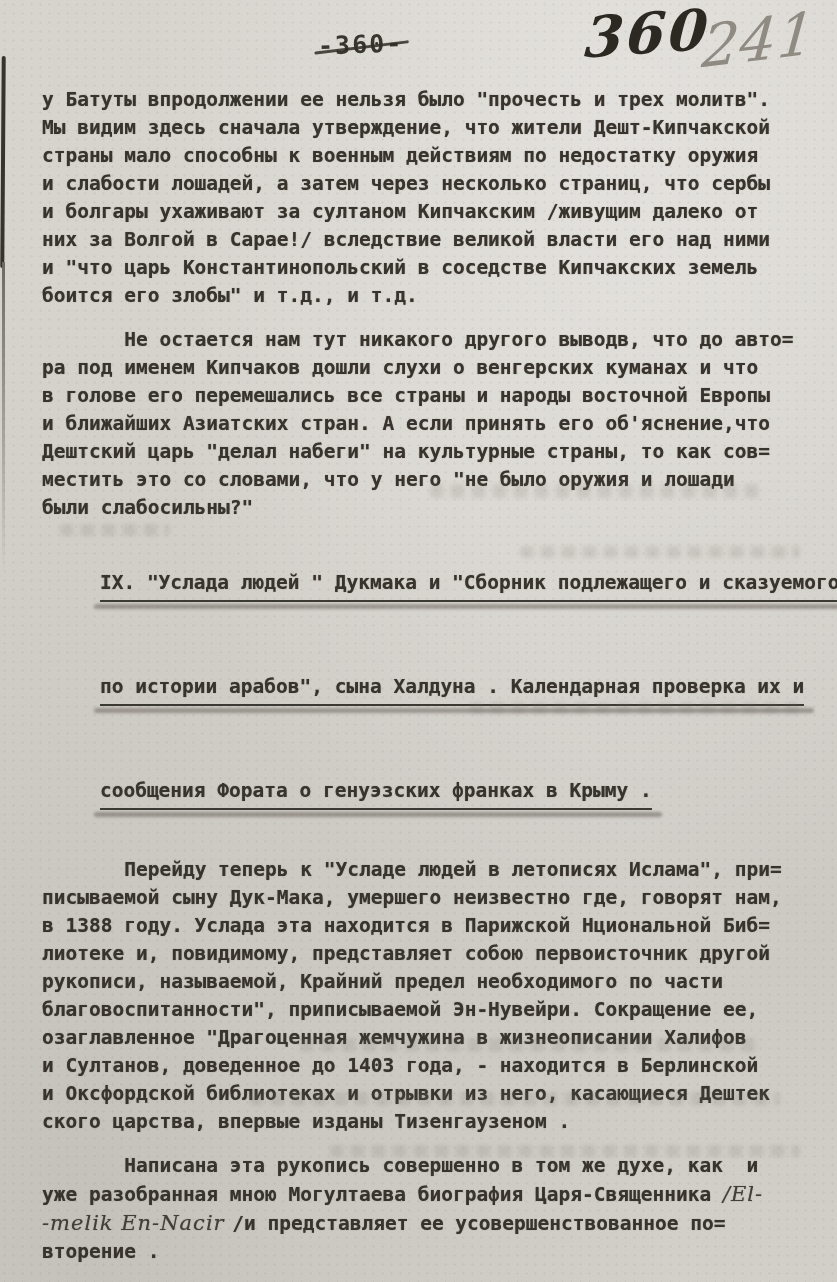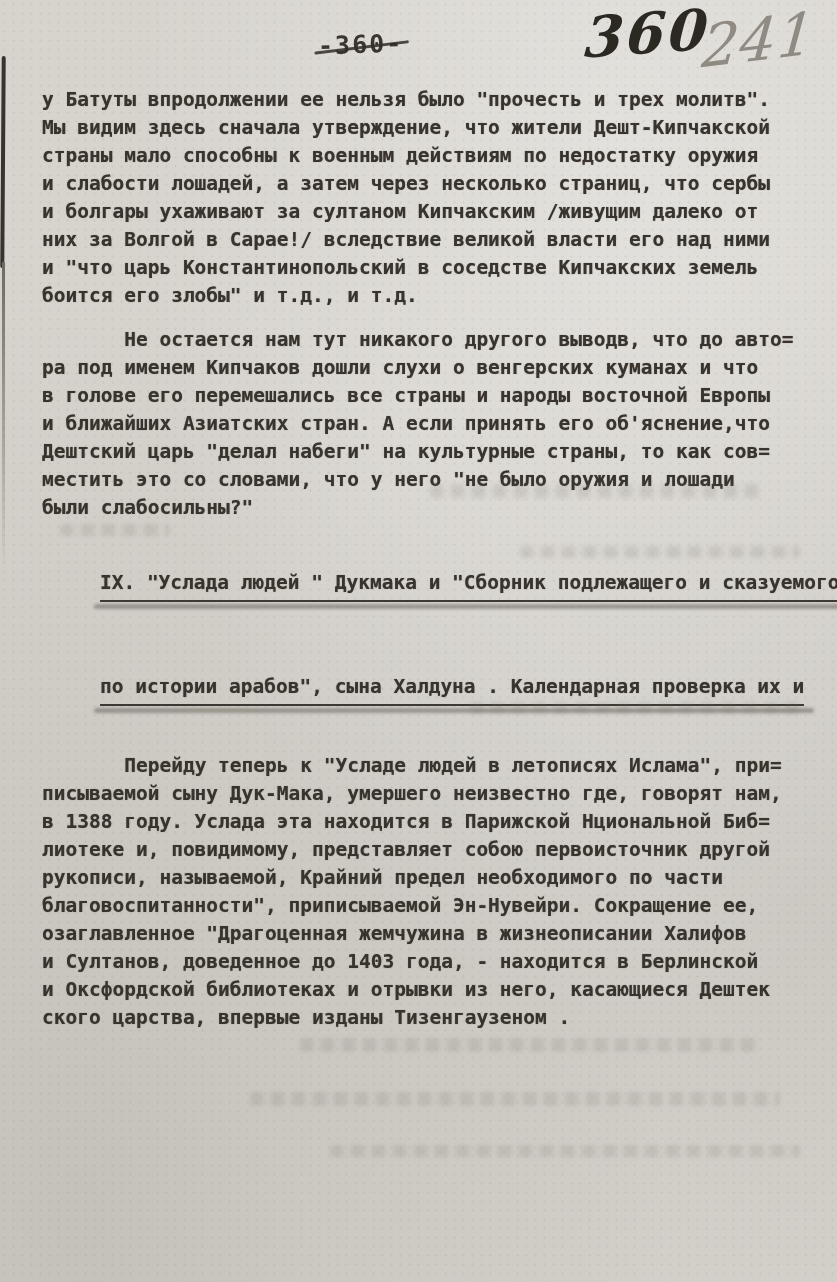--- a/index.html
+++ b/index.html
@@ -118,33 +118,40 @@
 были слабосильны?"</p>
 
 
     <div class="heading">
       <div class="head-line">
         <span>IX. "Услада людей " Дукмака и "Сборник подлежащего и сказуемого</span>
       </div>
       <div class="head-line">
         <span>по истории арабов", сына Халдуна . Календарная проверка их и</span>
       </div>
+      <div class="head-line">
+        <span>сообщения Фората о генуэзских франках в Крыму .</span>
+      </div>
     </div>
 
     <p class="para">       Перейду теперь к "Усладе людей в летописях Ислама", при=
 писываемой сыну Дук-Мака, умершего неизвестно где, говорят нам,
 в 1388 году. Услада эта находится в Парижской Нциональной Биб=
 лиотеке и, повидимому, представляет собою первоисточник другой
 рукописи, называемой, Крайний предел необходимого по части
 благовоспитанности", приписываемой Эн-Нувейри. Сокращение ее,
 озаглавленное "Драгоценная жемчужина в жизнеописании Халифов
 и Султанов, доведенное до 1403 года, - находится в Берлинской
 и Оксфордской библиотеках и отрывки из него, касающиеся Дештек
 ского царства, впервые изданы Тизенгаузеном .</p>
 
+    <p class="para"><span>       Написана эта рукопись совершенно в том же духе, как  и
+уже разобранная мною Могултаева биография Царя-Священника </span><span class="handwritten">/El-</span><span class="handwritten">
+-melik En-Nacir </span><span>/и представляет ее усовершенствованное по=
+вторение .</span></p>
 
   </div>
 
 
   <div class="bleed b1"></div>
   <div class="bleed b2"></div>
   <div class="bleed b3"></div>
   <div class="bleed b4"></div>
   <div class="bleed b5"></div>
   <div class="bleed b6"></div>

